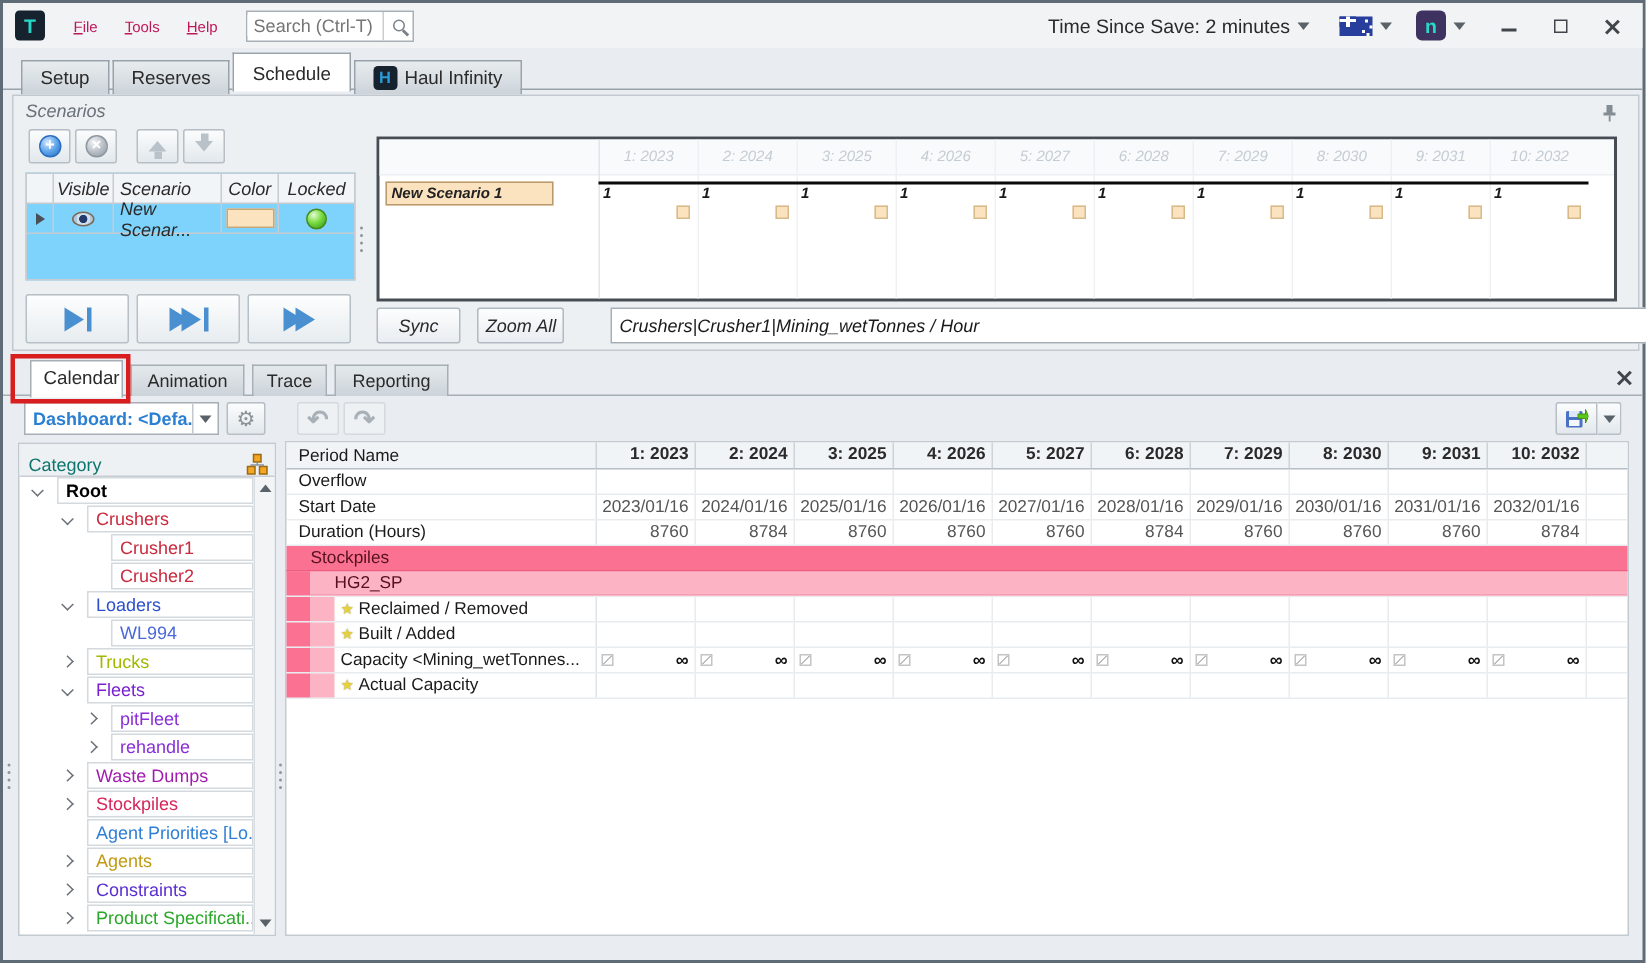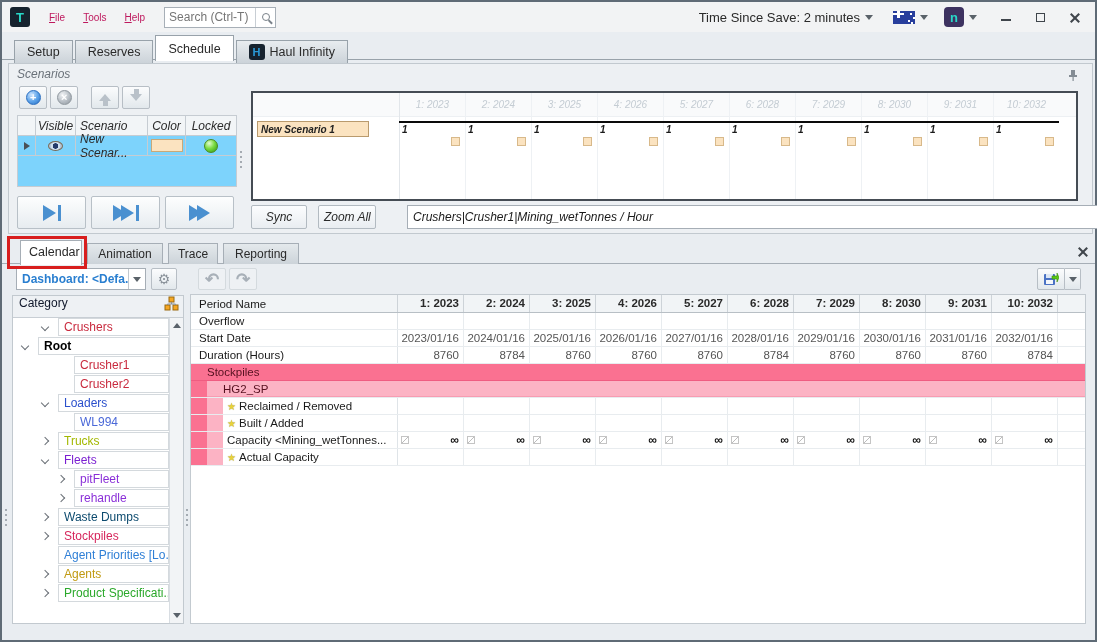--- a/index.html
+++ b/index.html
@@ -134,22 +134,22 @@
     display:flex; align-items:center; justify-content:center; }
   .histbtn { position:absolute; top:2px; width:28px; height:22px; display:flex; align-items:center; justify-content:center;
     color:#a8b0b8; font-size:17px; font-weight:bold; border:1px solid #d4dade; border-radius:2px; background:#eef1f4; }
   .exportbtn { position:absolute; right:30px; top:2px; width:28px; height:22px; border:1px solid #b7bec5;
     background:linear-gradient(#fbfcfd,#e2e8ec); border-radius:2px 0 0 2px; display:flex; align-items:center; justify-content:center; }
   .exportcaret { position:absolute; right:14px; top:2px; width:16px; height:22px; border:1px solid #b7bec5; border-left:none;
     background:linear-gradient(#fbfcfd,#e2e8ec); border-radius:0 2px 2px 0; display:flex; align-items:center; justify-content:center; }
 
   
   .treepanel { position:absolute; left:10px; top:293px; width:172px; height:329px; background:#fff; border:1px solid #c2c9cf; }
-  .tree-head { height:22px; background:#eef1f4; border-bottom:1px solid #c8ced4; display:flex; align-items:flex-start;
-    padding:0 4px 0 6px; font-size:12px; color:#0f172a; }
+  .tree-head { height:22px; background:#eef1f4; border-bottom:1px solid #c8ced4; display:flex; align-items:flex-end;
+    padding:0 4px 0 6px; font-size:12px; color:#0f766e; }
   .tree-head .sp { flex:1; }
   .tree-body { position:absolute; left:0; top:22px; right:14px; bottom:0; overflow:hidden; }
   .titem { position:relative; height:19px; }
   .titem .chev { position:absolute; top:6px; width:6px; height:6px; border-right:1.6px solid #6a7077; border-bottom:1.6px solid #6a7077; }
   .chev.open { transform:rotate(45deg); }
   .chev.closed { transform:rotate(-45deg); }
   .titem .lbl { position:absolute; top:0; right:0; height:18px; border:1px solid #d4d9dd; background:#fff;
     line-height:16px; padding-left:5px; font-size:12px; white-space:nowrap; overflow:hidden; }
   .tree-scroll { position:absolute; right:0; top:22px; bottom:0; width:14px; background:#f2f4f6; border-left:1px solid #d8dde2; }
   .tri-up { position:absolute; top:5px; left:3px; width:0; height:0; border-left:4px solid transparent; border-right:4px solid transparent; border-bottom:5px solid #5a626a; }
@@ -411,28 +411,28 @@
       <span class="sp"></span>
       <svg class="orgsvg" width="15" height="15">
         <rect x="5" y="1" width="5" height="5" fill="#f5a623" stroke="#9a6a10"></rect>
         <rect x="1" y="9" width="5" height="5" fill="#f5a623" stroke="#9a6a10"></rect>
         <rect x="9" y="9" width="5" height="5" fill="#f5a623" stroke="#9a6a10"></rect>
         <path d="M7.5 6 v2 M3.5 9 v-1 h8 v1" stroke="#8a929a" fill="none"></path>
       </svg>
     </div>
     <div class="tree-body" id="tree-body">
         <div class="titem">
+          <span class="chev open" style="left: 9px;"></span>
+          <div class="lbl" style="left: 25px; color: rgb(0, 0, 0); font-weight: bold;">Root</div>
+        </div>
+        <div class="titem">
           <span class="chev open" style="left: 29px;"></span>
           <div class="lbl" style="left: 45px; color: rgb(201, 42, 62);">Crushers</div>
         </div>
         <div class="titem">
-          <span class="chev open" style="left: 9px;"></span>
-          <div class="lbl" style="left: 25px; color: rgb(0, 0, 0); font-weight: bold;">Root</div>
-        </div>
-        <div class="titem">
           <div class="lbl" style="left: 61px; color: rgb(201, 42, 62);">Crusher1</div>
         </div>
         <div class="titem">
           <div class="lbl" style="left: 61px; color: rgb(201, 42, 62);">Crusher2</div>
         </div>
         <div class="titem">
           <span class="chev open" style="left: 29px;"></span>
           <div class="lbl" style="left: 45px; color: rgb(43, 80, 204);">Loaders</div>
         </div>
         <div class="titem">
@@ -449,32 +449,36 @@
         <div class="titem">
           <span class="chev closed" style="left: 45px;"></span>
           <div class="lbl" style="left: 61px; color: rgb(138, 47, 216);">pitFleet</div>
         </div>
         <div class="titem">
           <span class="chev closed" style="left: 45px;"></span>
           <div class="lbl" style="left: 61px; color: rgb(138, 47, 216);">rehandle</div>
         </div>
         <div class="titem">
           <span class="chev closed" style="left: 29px;"></span>
-          <div class="lbl" style="left: 45px; color: #0c4a6e;">Waste Dumps</div>
+          <div class="lbl" style="left: 45px; color: #a21caf;">Waste Dumps</div>
         </div>
         <div class="titem">
           <span class="chev closed" style="left: 29px;"></span>
           <div class="lbl" style="left: 45px; color: rgb(214, 38, 92);">Stockpiles</div>
         </div>
         <div class="titem">
           <div class="lbl" style="left: 45px; color: rgb(47, 127, 214);">Agent Priorities [Lo...</div>
         </div>
         <div class="titem">
           <span class="chev closed" style="left: 29px;"></span>
           <div class="lbl" style="left: 45px; color: rgb(192, 154, 18);">Agents</div>
+        </div>
+        <div class="titem">
+          <span class="chev closed" style="left: 29px;"></span>
+          <div class="lbl" style="left: 45px; color: rgb(90, 47, 209);">Constraints</div>
         </div>
         <div class="titem">
           <span class="chev closed" style="left: 29px;"></span>
           <div class="lbl" style="left: 45px; color: rgb(43, 168, 43);">Product Specificati...</div>
         </div>
       </div>
     <div class="tree-scroll">
       <span class="tri-up"></span>
       <span class="tri-dn"></span>
     </div>

